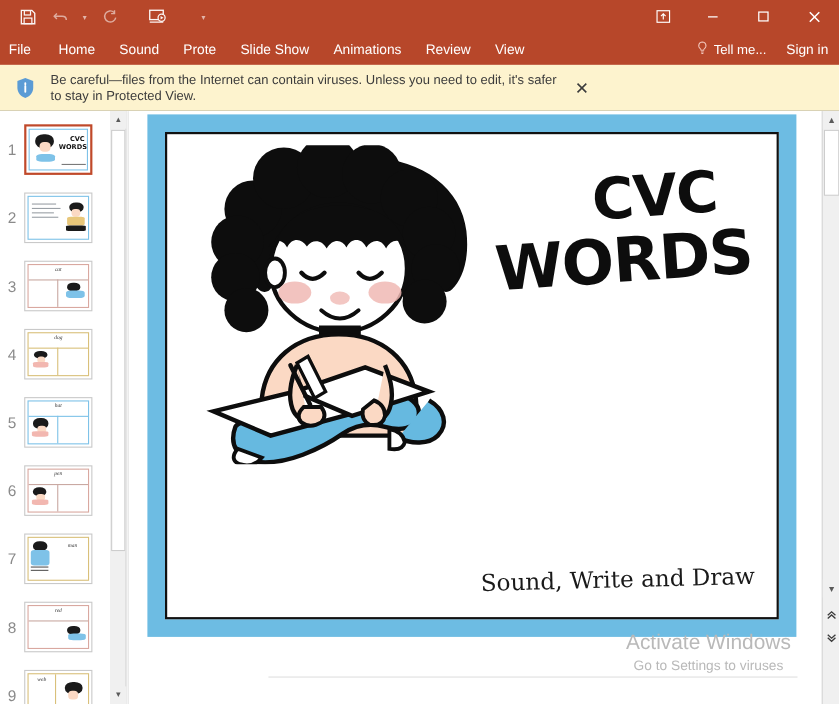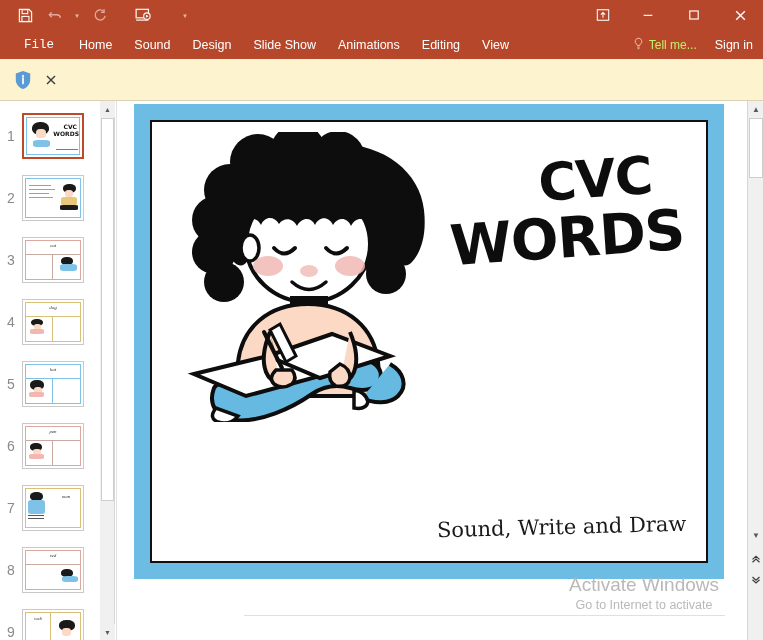--- a/index.html
+++ b/index.html
@@ -44,26 +44,26 @@
 
   
   .ribbonbar {
     position: absolute; top: 30px; left: 0; width: 763px; height: 29px;
     background: #b7472a; display: flex; align-items: center;
   }
   .rtab {
     color: #ffffff; font-size: 12.5px; padding: 0 11px; height: 29px;
     display: flex; align-items: center; white-space: nowrap;
   }
-  .rtab.file { padding-left: 24px; padding-right: 14px; font-family: Liberation Mono, monospace; }
+  .rtab.file { padding-left: 8px; padding-right: 14px; }
   .right-group {
     position: absolute; right: 0; top: 0; height: 29px; display: flex; align-items: center;
   }
   .tellme {
-    display: flex; align-items: center; gap: 5px; color: #bef264;
+    display: flex; align-items: center; gap: 5px; color: #ffffff;
     font-size: 12px; padding: 0 8px; height: 29px;
   }
   .signin { color: #ffffff; font-size: 12.5px; padding: 0 10px; height:29px; display:flex; align-items:center;}
   .share {
     display: flex; align-items: center; gap: 5px; color: #ffffff; font-size: 12.5px;
     padding: 0 12px 0 10px; height: 29px; background: #a23d22;
   }
 
   
   .banner {
@@ -270,24 +270,24 @@
             <path d="M3.4 3.4 12.6 12.6M12.6 3.4 3.4 12.6" stroke="#fff" stroke-width="1.5"></path>
           </svg>
       </div>
     </div>
   </div>
 
   <div class="ribbonbar">
     <div class="rtab file">File</div>
     <div class="rtab">Home</div>
     <div class="rtab">Sound</div>
-    <div class="rtab">Design</div>
+    <div class="rtab">Prote</div>
     <div class="rtab">Slide Show</div>
     <div class="rtab">Animations</div>
-    <div class="rtab">Editing</div>
+    <div class="rtab">Review</div>
     <div class="rtab">View</div>
 
     <div class="right-group">
       <div class="tellme">
         <span>
           <svg width="11" height="13" viewBox="0 0 12 14">
               <path d="M6 1.2a3.6 3.6 0 0 0-2.1 6.5c.5.4.8 1 .8 1.6h2.6c0-.6.3-1.2.8-1.6A3.6 3.6 0 0 0 6 1.2z" fill="none" stroke="#f2c6bb" stroke-width="1"></path>
               <path d="M4.7 11h2.6M5 12.6h2" stroke="#f2c6bb" stroke-width="1"></path>
             </svg>
         </span>
@@ -297,20 +297,21 @@
     </div>
   </div>
 
   <div class="banner">
     <div class="banner-icon">
       <svg width="18" height="20" viewBox="0 0 18 20">
           <path d="M9 1 1.8 3.6v6.2C1.8 14.3 5 17.8 9 19c4-1.2 7.2-4.7 7.2-9.2V3.6z" fill="#5b9bd5"></path>
           <path d="M9 5.6v.9M9 8.2v5.2" stroke="#fff" stroke-width="1.7" stroke-linecap="round"></path>
         </svg>
     </div>
+    <div class="banner-msg">Be careful—files from the Internet can contain viruses. Unless you need to edit, it's safer to stay in Protected View.</div>
     <div class="banner-close">
       <svg width="12" height="12" viewBox="0 0 12 12">
           <path d="M2 2 10 10M10 2 2 10" stroke="#3b3b3b" stroke-width="1.4"></path>
         </svg>
     </div>
   </div>
 
   <div class="workspace">
 
     <div class="thumbpane">
@@ -523,21 +524,21 @@
           </div>
 
           <div class="tagline">Sound, Write and Draw</div>
         </div>
       </div>
 
       <div class="hdivider"></div>
 
       <div class="watermark">
         <div class="wm1">Activate Windows</div>
-        <div class="wm2">Go to Internet to activate</div>
+        <div class="wm2">Go to Settings to viruses</div>
       </div>
     </div>
 
     <div class="right-scroll">
       <div class="rs-arrow">▲</div>
       <div class="rs-thumb"></div>
       <div class="rs-arrow" style="position:absolute;top:426px">▼</div>
       <div class="nav-btn" style="top:449px">
         <svg width="10" height="10" viewBox="0 0 10 10">
             <path d="M1.5 5.4 5 2.2l3.5 3.2M1.5 8.2 5 5l3.5 3.2" fill="none" stroke="#3c3c3c" stroke-width="1.2"></path>

